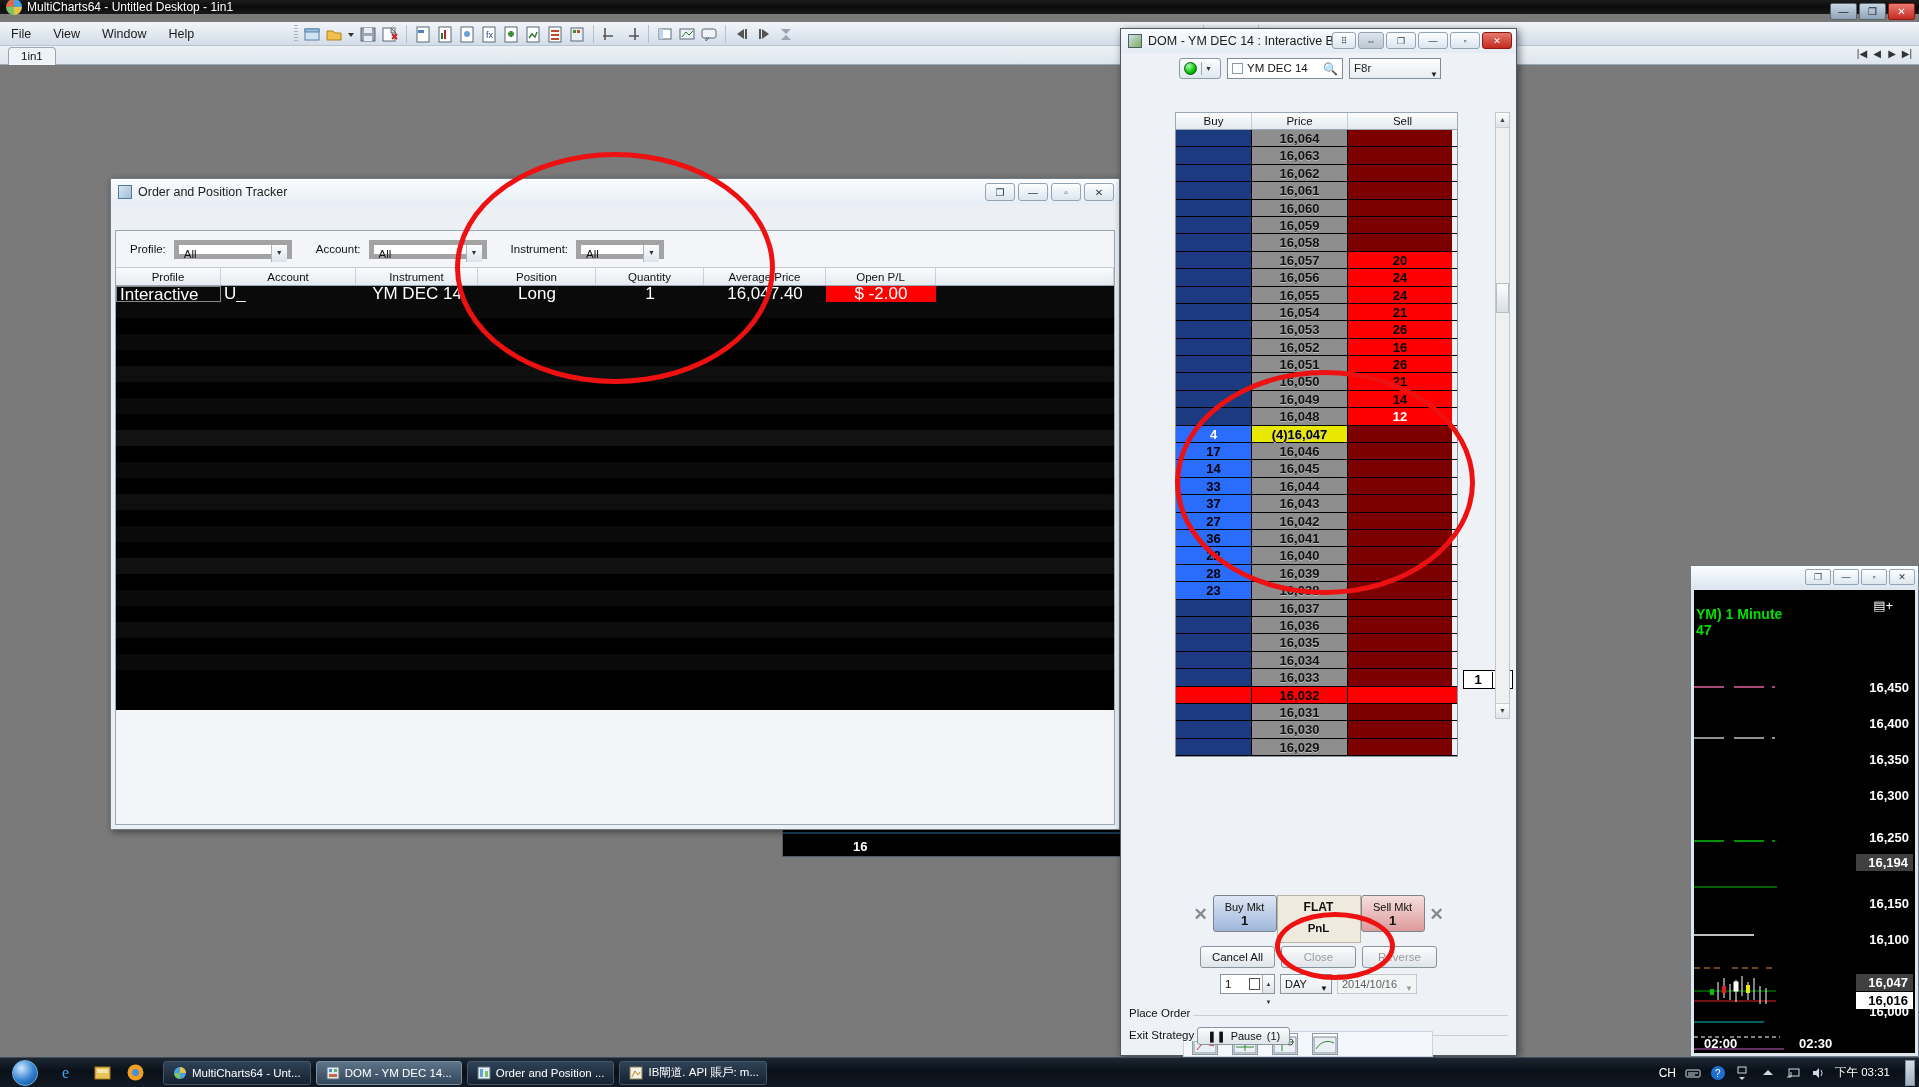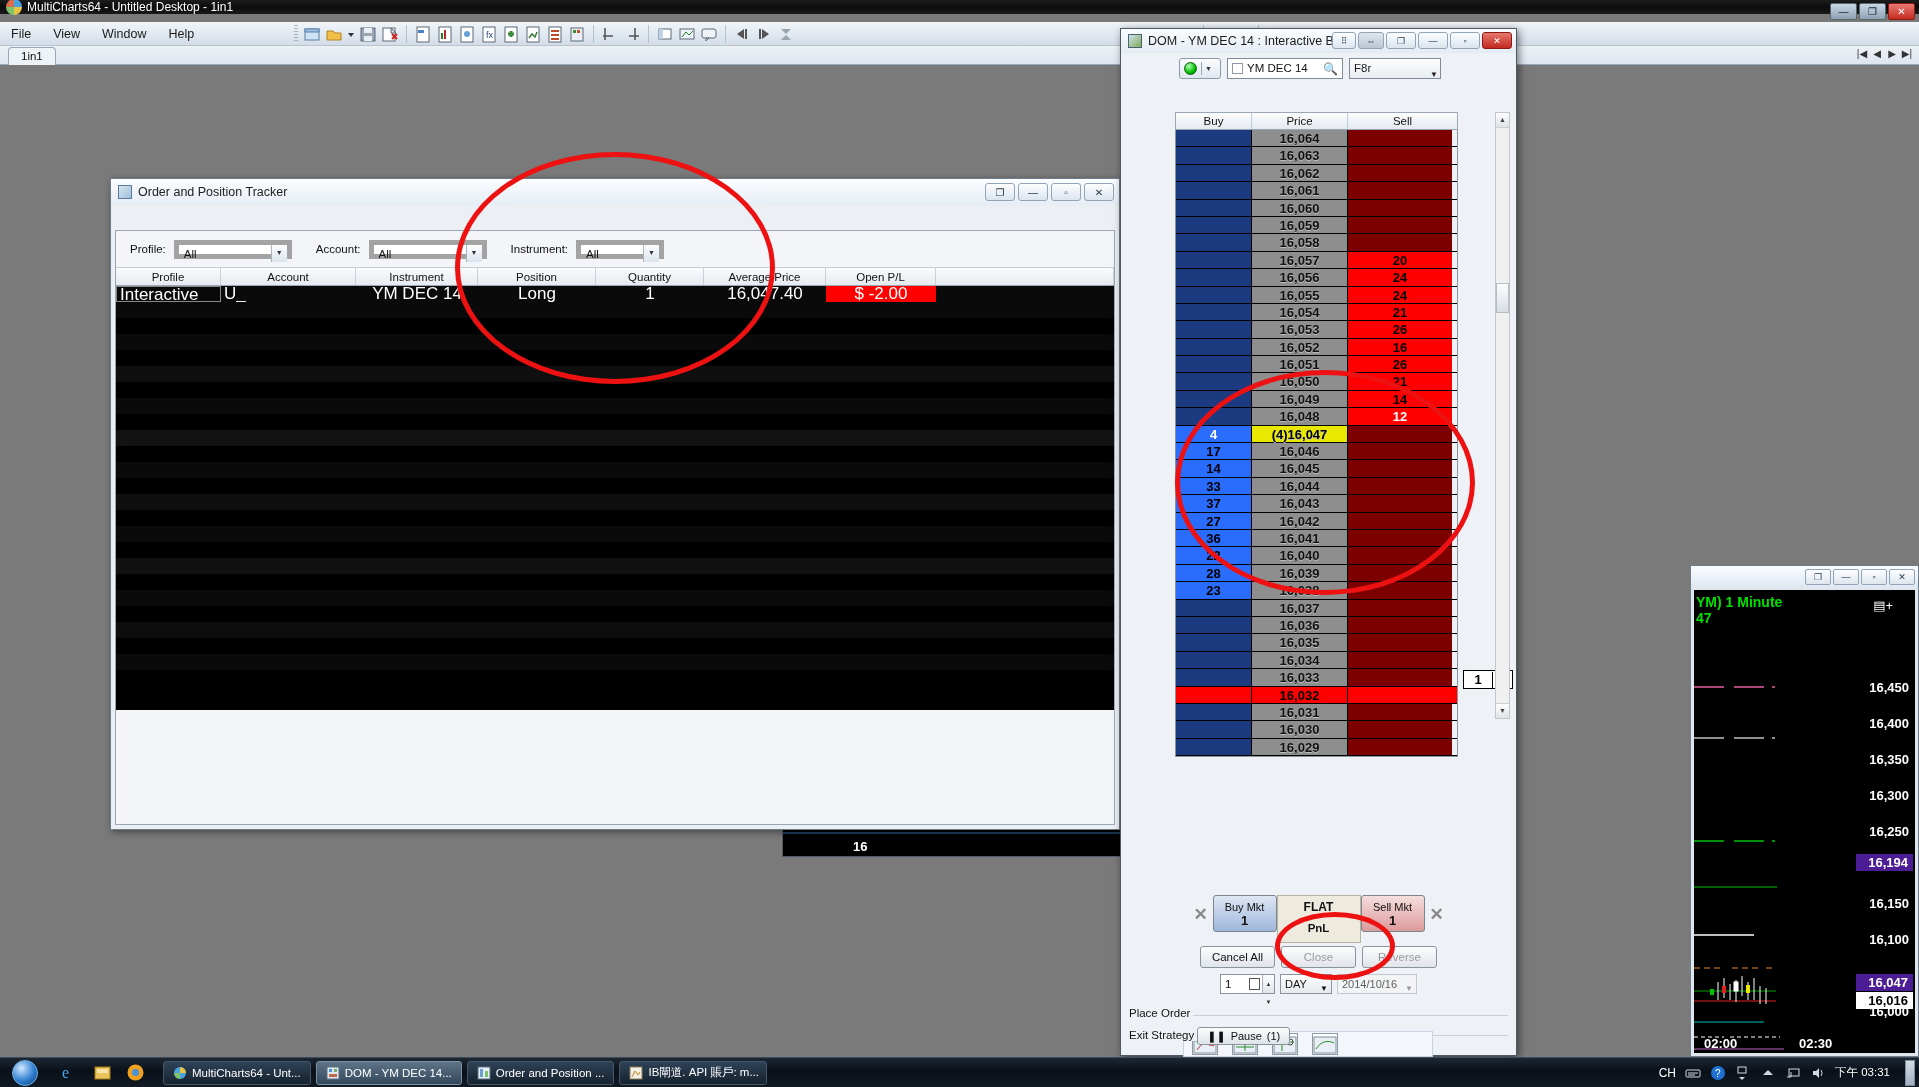--- a/index.html
+++ b/index.html
@@ -111,25 +111,25 @@
   .chart-win {
     position:absolute; left:1690px; top:565px; width: 229px; height: 492px;
     background:#dfe6ee; border:1px solid #6f7c89;
   }
   .chart-win .cw-bar { height:22px; background:linear-gradient(to bottom,#fbfdff,#dde7f1); position:relative; }
   .cw-btns { position:absolute; right:3px; top:3px; display:flex; gap:2px; }
   .cw-b { width:26px;height:16px;border:1px solid #93a4b4;border-radius:2px;
     background:linear-gradient(to bottom,#fdfeff,#dde6ef); font-size:9px;color:#2b3b49;
     display:flex;align-items:center;justify-content:center;}
   .chart-area { position:absolute; left:3px; top:24px; right:3px; bottom:3px; background:#000; overflow:hidden; }
-  .chart-title { color:#00e000; font-size:14px; font-weight:bold; padding:4px 0 0 2px; white-space:nowrap;}
+  .chart-title { color:#00e000; font-size:14px; font-weight:bold; padding:16px 0 0 2px; white-space:nowrap;}
   .chart-sub { color:#00e000; font-size:14px; font-weight:bold; padding-left:2px; }
   .price-lbl { position:absolute; right:6px; color:#fff; font-size:13px; font-weight:bold; }
   .price-tag { position:absolute; right:2px; font-size:13px; font-weight:bold; padding:1px 5px 1px 12px; }
-  .price-tag.green { background:#4c1d95; color:#fff; }
+  .price-tag.green { background:#404040; color:#fff; }
   .price-tag.white { background:#fff; color:#000; }
   .time-lbl { position:absolute; bottom:2px; color:#fff; font-size:13px; font-weight:bold; }
 
   
   .chart-win2 { position:absolute; left:782px; top:672px; width:360px; height:185px;
     background:#000; border:1px solid #4f5b66; overflow:hidden;}
 
   
   .dom-win {
     position:absolute; left:1120px; top:28px; width:397px; height:1028px;
@@ -648,21 +648,21 @@
           <rect x="40" y="392" width="4" height="9" fill="#ffffff" stroke="#fff"></rect>
           <rect x="52" y="395" width="4" height="8" fill="#e8e800"></rect>
           <rect x="16" y="399" width="4" height="6" fill="#00c000"></rect>
         </g>
       </svg>
 
       <div class="price-lbl" style="top:90px">16,450</div>
       <div class="price-lbl" style="top:126px">16,400</div>
       <div class="price-lbl" style="top:162px">16,350</div>
       <div class="price-lbl" style="top:198px">16,300</div>
-      <div class="price-lbl" style="top:234px">16,250</div>
+      <div class="price-lbl" style="top:240px">16,250</div>
       <div class="price-lbl" style="top:306px">16,150</div>
       <div class="price-lbl" style="top:342px">16,100</div>
       <div class="price-lbl" style="top:414px">16,000</div>
 
       <div class="price-tag green" style="top:264px">16,194</div>
       <div class="price-tag green" style="top:384px">16,047</div>
       <div class="price-tag white" style="top:402px">16,016</div>
 
       <div class="time-lbl" style="left:10px">02:00</div>
       <div class="time-lbl" style="left:105px">02:30</div>

